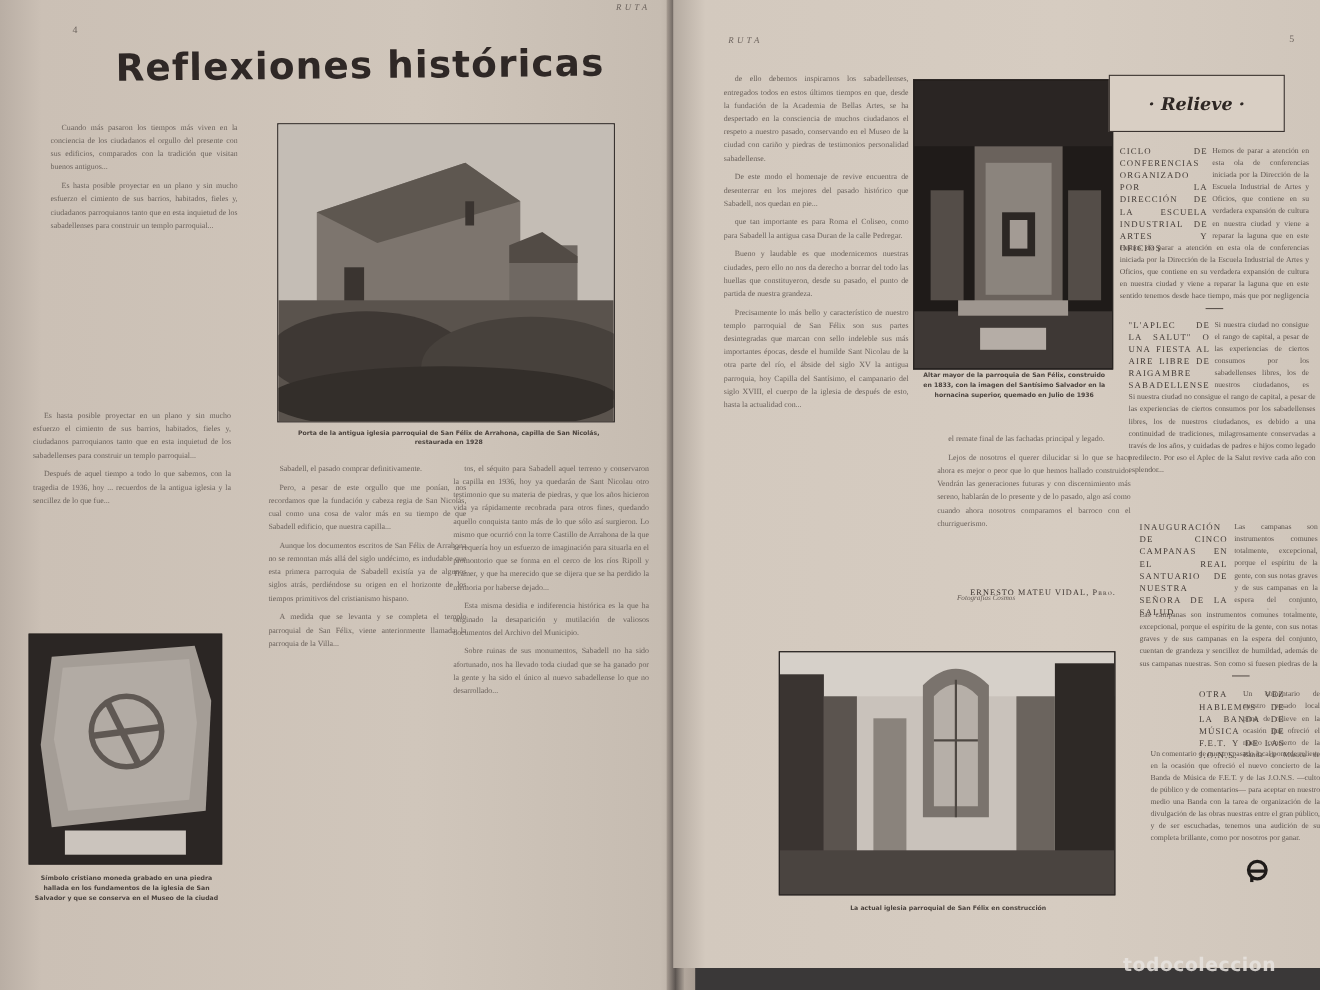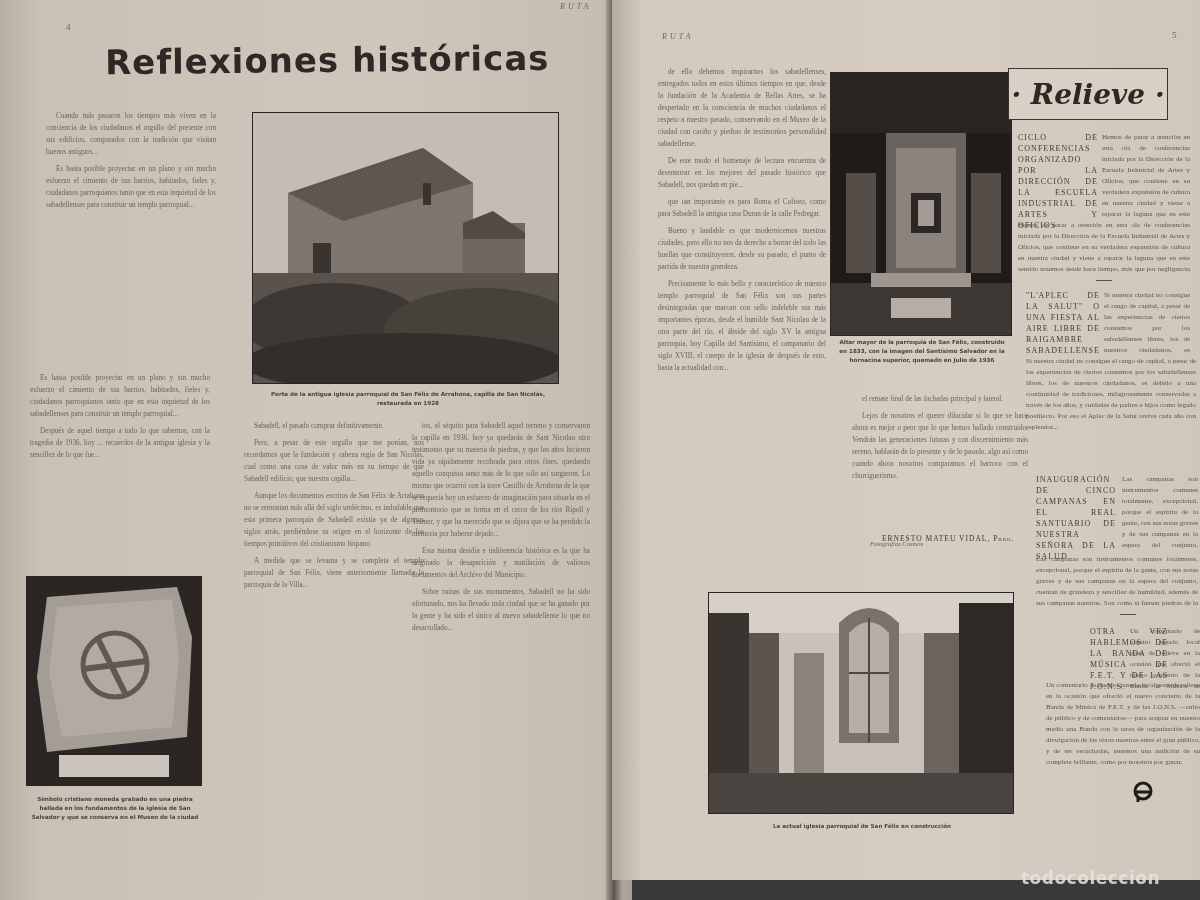--- a/index.html
+++ b/index.html
@@ -10,21 +10,21 @@
   .page.right{left:612px;width:588px;height:880px;background:linear-gradient(90deg,#b4aaa0 0%,#d3c9be 5%,#d6ccc1 60%,#d0c6bb 100%);}
   .gutter{position:absolute;left:606px;top:0;width:16px;height:900px;background:linear-gradient(90deg,#a89d93,#5c5551,#aaa096);}
   .runner{position:absolute;font-size:8px;letter-spacing:3px;color:#6d645e;font-style:italic;}
   .pagenum{position:absolute;font-size:9px;color:#6d645e;}
   .title{position:absolute;left:105px;top:40px;font-family:"DejaVu Sans",sans-serif;font-weight:bold;font-size:34px;color:#2f2826;letter-spacing:1px;transform:rotate(-0.6deg);}
   .col{position:absolute;font-size:7.2px;line-height:12px;color:#6b625c;text-align:justify;}
   .col p{margin:0 0 5px 0;text-indent:10px;}
   .photo{position:absolute;border:1px solid #2a2523;overflow:hidden;}
   .caption{position:absolute;font-family:"DejaVu Sans",sans-serif;font-weight:bold;font-size:5.6px;line-height:9px;color:#4a423d;text-align:center;}
   .relieve-box{position:absolute;left:1008px;top:68px;width:158px;height:50px;border:1.5px solid #3a3330;display:flex;align-items:center;justify-content:center;background:#d9cfc4;}
-  .relieve-box span{font-family:"DejaVu Serif",serif;font-style:italic;font-weight:bold;font-size:28px;color:#2e2724;}
+  .relieve-box span{font-family:"DejaVu Serif",serif;font-style:italic;font-weight:bold;font-size:16px;color:#2e2724;}
   .news-head{position:absolute;font-size:8px;line-height:11px;letter-spacing:1px;color:#433b36;text-transform:uppercase;text-align:justify;}
   .news-body{position:absolute;font-size:7px;line-height:11px;color:#5d544e;text-align:justify;}
   .sep{position:absolute;width:16px;height:1px;background:#5d544e;}
   .watermark{position:absolute;right:40px;top:868px;font-family:"DejaVu Sans",sans-serif;font-weight:bold;font-size:17px;color:#e8e4e0;letter-spacing:0.5px;opacity:0.85;}
   .logo-mark{position:absolute;left:1132px;top:780px;width:22px;height:22px;}
 </style>
 </head>
 <body>
 
 <div class="spread">
@@ -89,28 +89,28 @@
   </div>
 
   <div class="gutter"></div>
 
   <div class="page right">
     <div class="runner" style="left:50px;top:32px;">RUTA</div>
     <div class="pagenum" style="left:560px;top:30px;">5</div>
 
     <div class="col" style="left:46px;top:66px;width:168px;height:510px;overflow:hidden;">
       <p>de ello debemos inspirarnos los sabadellenses, entregados todos en estos últimos tiempos en que, desde la fundación de la Academia de Bellas Artes, se ha despertado en la consciencia de muchos ciudadanos el respeto a nuestro pasado, conservando en el Museo de la ciudad con cariño y piedras de testimonios personalidad sabadellense.</p>
-      <p>De este modo el homenaje de lectura encuentra de desenterrar en los mejores del pasado histórico que Sabadell, nos quedan en pie...</p>
+      <p>De este modo el homenaje de revive encuentra de desenterrar en los mejores del pasado histórico que Sabadell, nos quedan en pie...</p>
       <p>que tan importante es para Roma el Coliseo, como para Sabadell la antigua casa Duran de la calle Pedregar.</p>
       <p>Bueno y laudable es que modernicemos nuestras ciudades, pero ello no nos da derecho a borrar del todo las huellas que constituyeron, desde su pasado, el punto de partida de nuestra grandeza.</p>
       <p>Precisamente lo más bello y característico de nuestro templo parroquial de San Félix son sus partes desintegradas que marcan con sello indeleble sus más importantes épocas, desde el humilde Sant Nicolau de la otra parte del río, el ábside del siglo XV la antigua parroquia, hoy Capilla del Santísimo, el campanario del siglo XVIII, el cuerpo de la iglesia de después de esto, hasta la actualidad con...</p>
     </div>
 
     <div class="col" style="left:240px;top:393px;width:176px;height:130px;overflow:hidden;">
-      <p>el remate final de las fachadas principal y lateral.</p>
+      <p>el remate final de las fachadas principal y legado.</p>
       <p>Lejos de nosotros el querer dilucidar si lo que se hace ahora es mejor o peor que lo que hemos hallado construido. Vendrán las generaciones futuras y con discernimiento más sereno, hablarán de lo presente y de lo pasado, algo así como cuando ahora nosotros comparamos el barroco con el churriguerismo.</p>
     </div>
     <div style="position:absolute;left:270px;top:515px;font-size:7.5px;letter-spacing:1px;color:#3f3733;font-variant:small-caps;margin-top:19px;">ERNESTO MATEU VIDAL, Pbro.</div>
     <div style="position:absolute;left:258px;top:540px;font-size:6.5px;color:#655c56;font-style:italic;">Fotografías Cosmos</div>
 
     <div class="photo" style="left:218px;top:72px;width:180px;height:262px;background:#221e1c;">
       <svg width="180" height="262" viewBox="0 0 180 262">
         <rect width="180" height="262" fill="#1f1b19"></rect>
         <rect x="0" y="0" width="180" height="60" fill="#2a2523"></rect>
         <rect x="55" y="60" width="80" height="150" fill="#6a625c"></rect>

